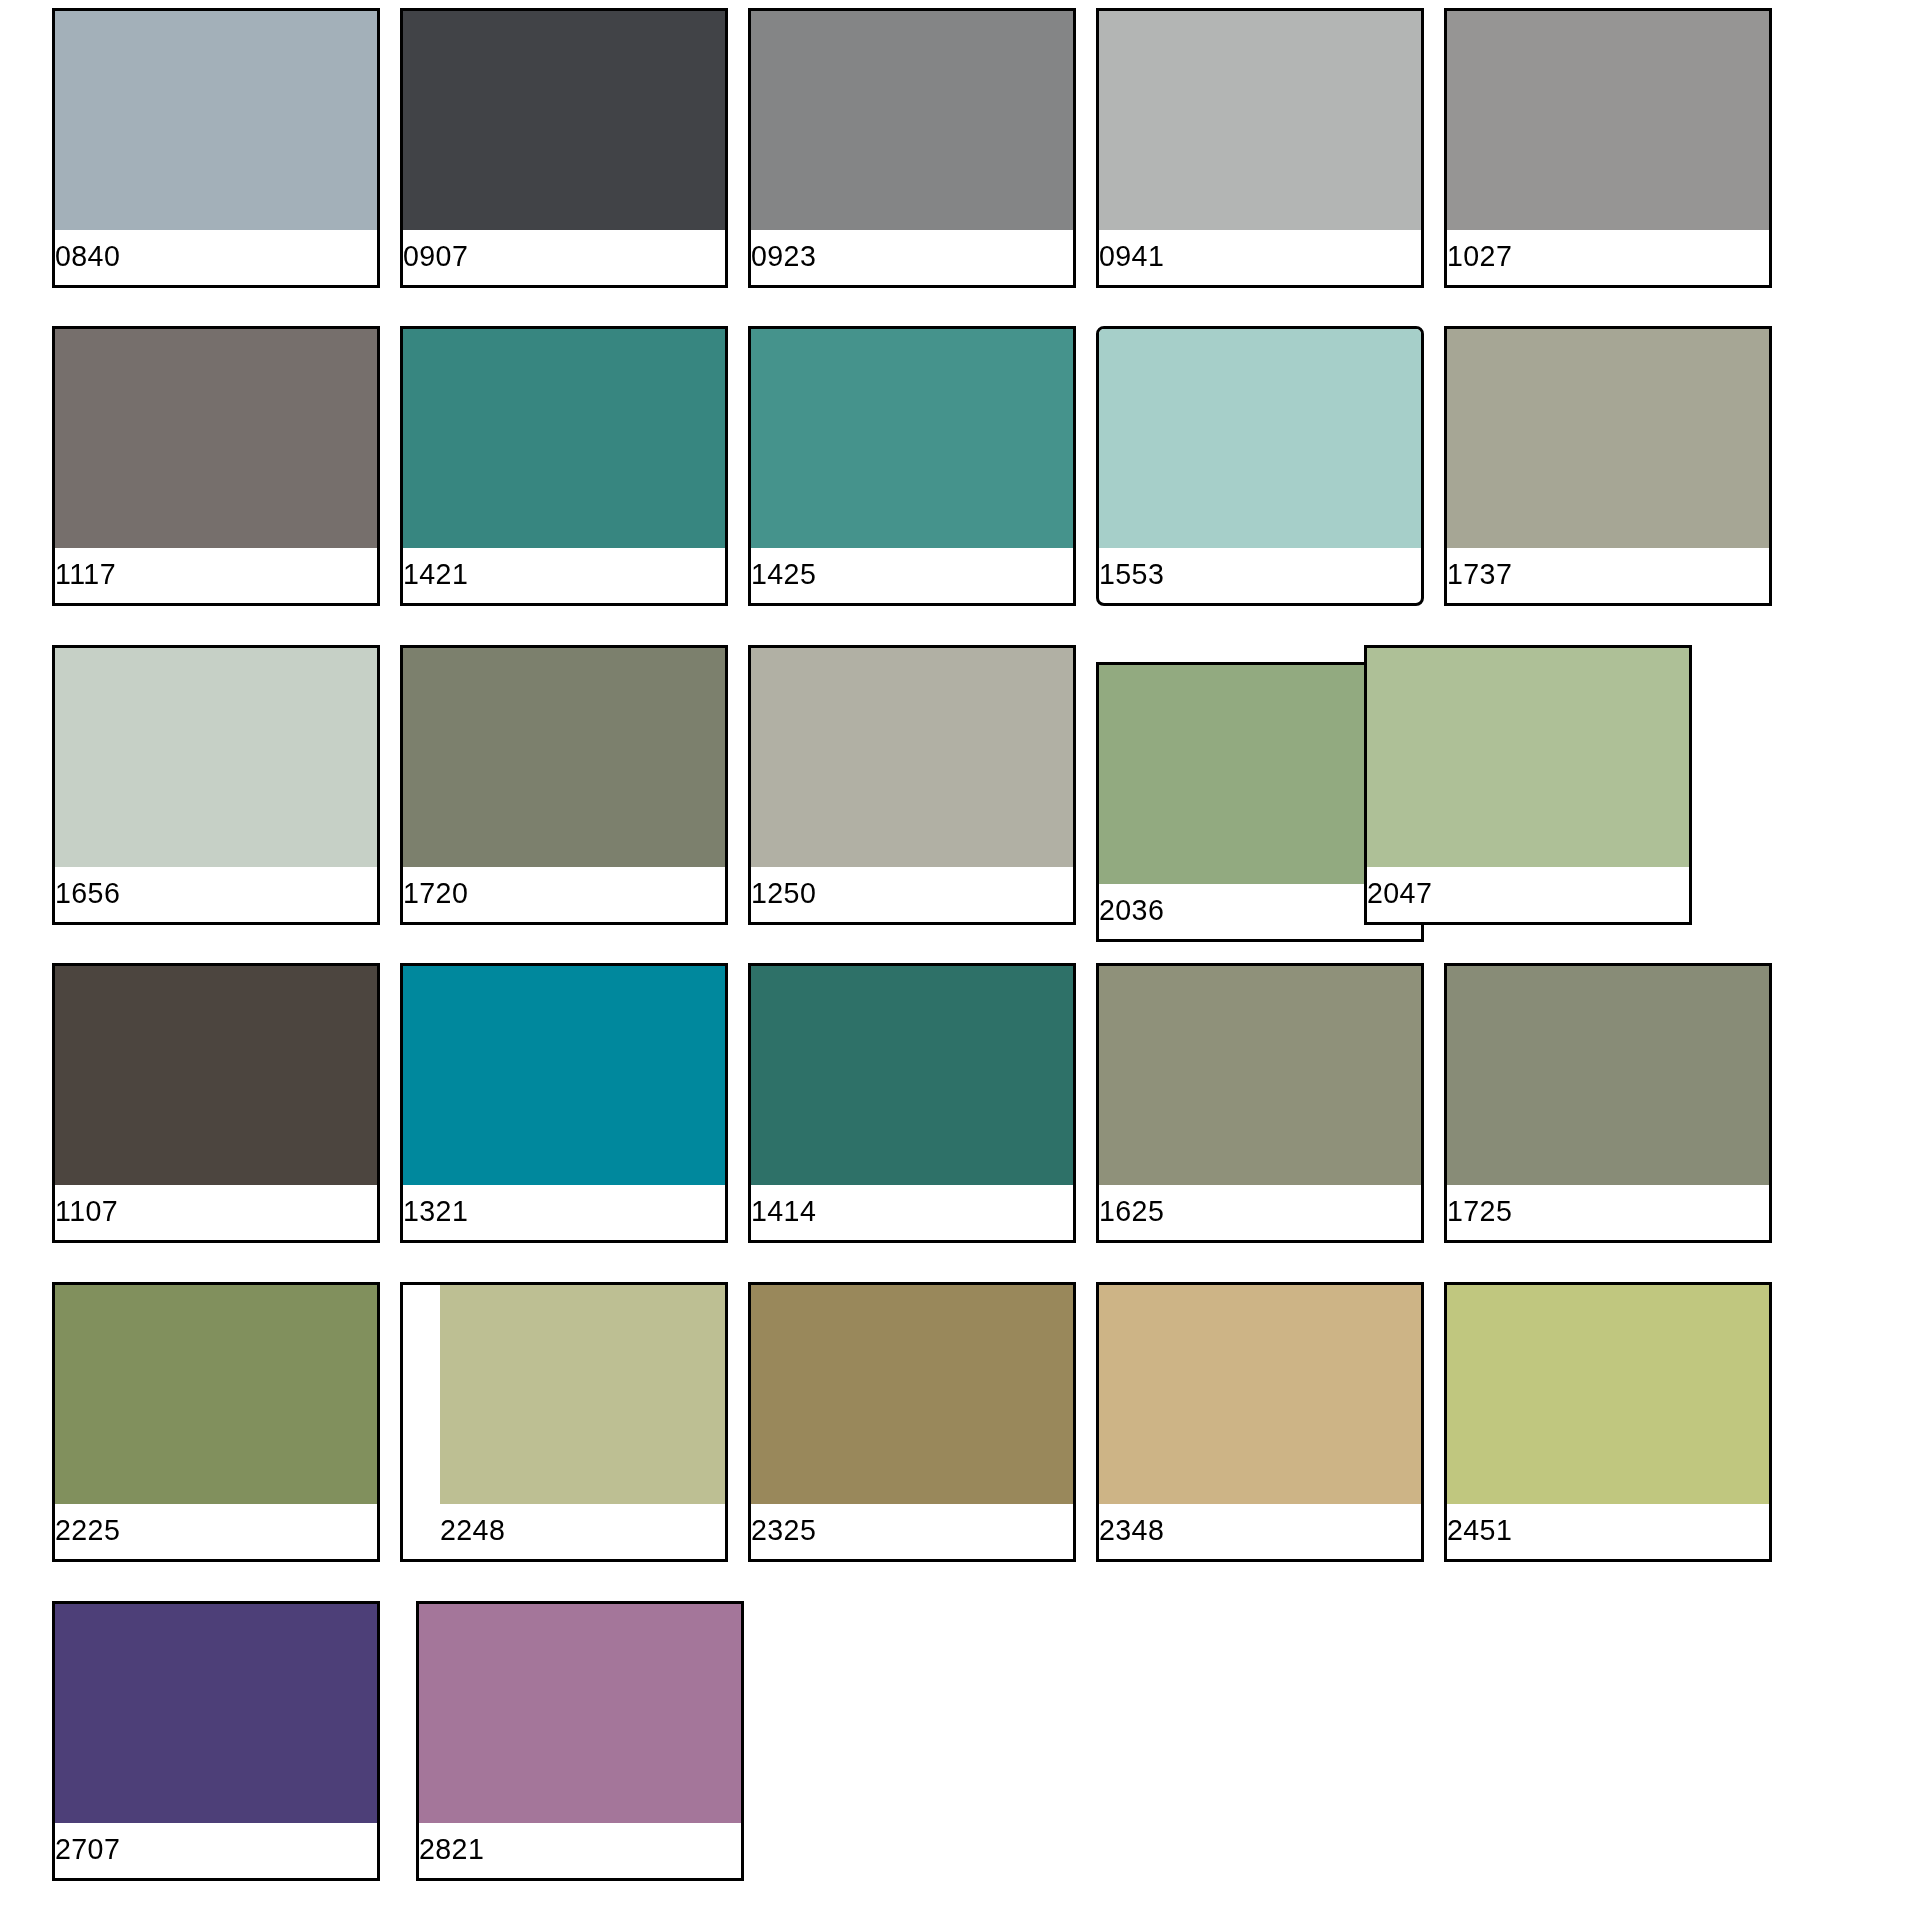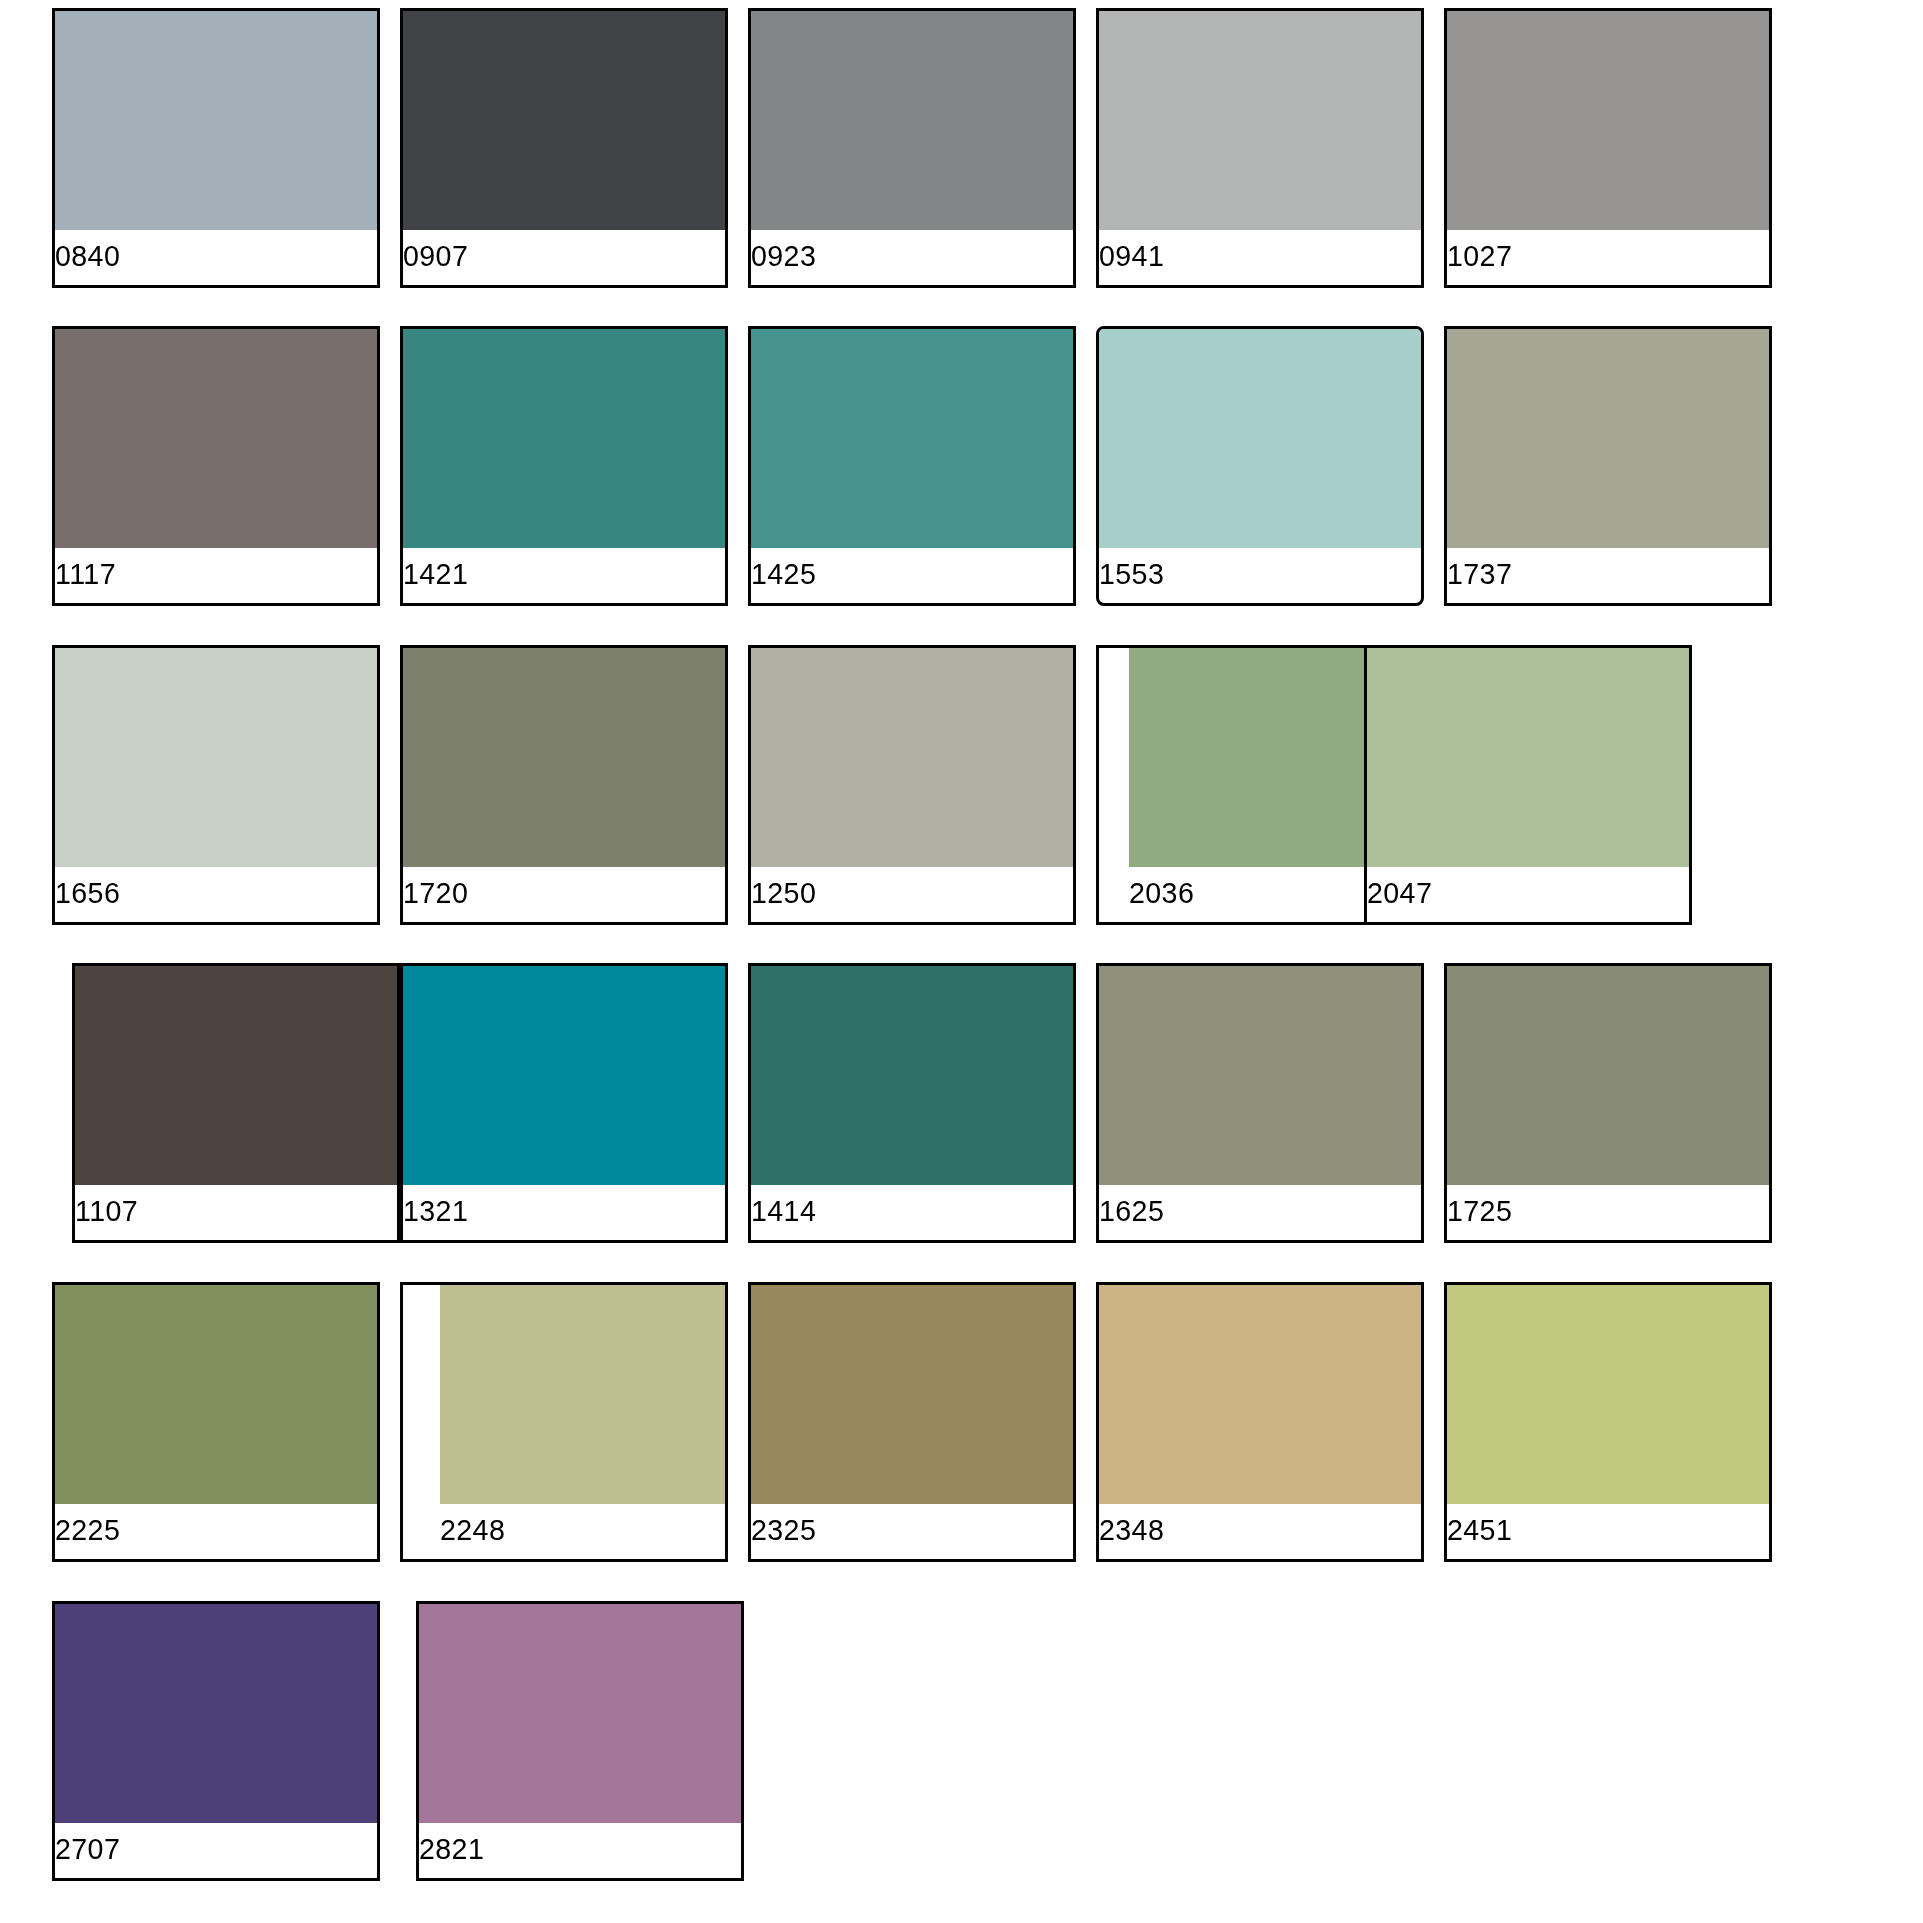--- a/index.html
+++ b/index.html
@@ -94,29 +94,29 @@
       <div class="swatch-label">1656</div>
     </div>
     <div class="swatch-cell" style="left: 400px; top: 645px;">
       <div class="swatch-color" style="background: rgb(124, 128, 109);"></div>
       <div class="swatch-label">1720</div>
     </div>
     <div class="swatch-cell" style="left: 748px; top: 645px;">
       <div class="swatch-color" style="background: rgb(177, 176, 164);"></div>
       <div class="swatch-label">1250</div>
     </div>
-    <div class="swatch-cell" style="left: 1096px; top: 645px; padding-left: 30px;">
+    <div class="swatch-cell" style="left: 1096px; top: 662px;">
       <div class="swatch-color" style="background: rgb(146, 170, 128);"></div>
       <div class="swatch-label">2036</div>
     </div>
     <div class="swatch-cell" style="left: 1364px; top: 645px;">
       <div class="swatch-color" style="background: rgb(174, 192, 151);"></div>
       <div class="swatch-label">2047</div>
     </div>
-    <div class="swatch-cell" style="left: 52px; top: 963px; margin-left: 20px;">
+    <div class="swatch-cell" style="left: 52px; top: 963px;">
       <div class="swatch-color" style="background: rgb(76, 69, 63);"></div>
       <div class="swatch-label">1107</div>
     </div>
     <div class="swatch-cell" style="left: 400px; top: 963px;">
       <div class="swatch-color" style="background: rgb(0, 136, 157);"></div>
       <div class="swatch-label">1321</div>
     </div>
     <div class="swatch-cell" style="left: 748px; top: 963px;">
       <div class="swatch-color" style="background: rgb(46, 113, 104);"></div>
       <div class="swatch-label">1414</div>

